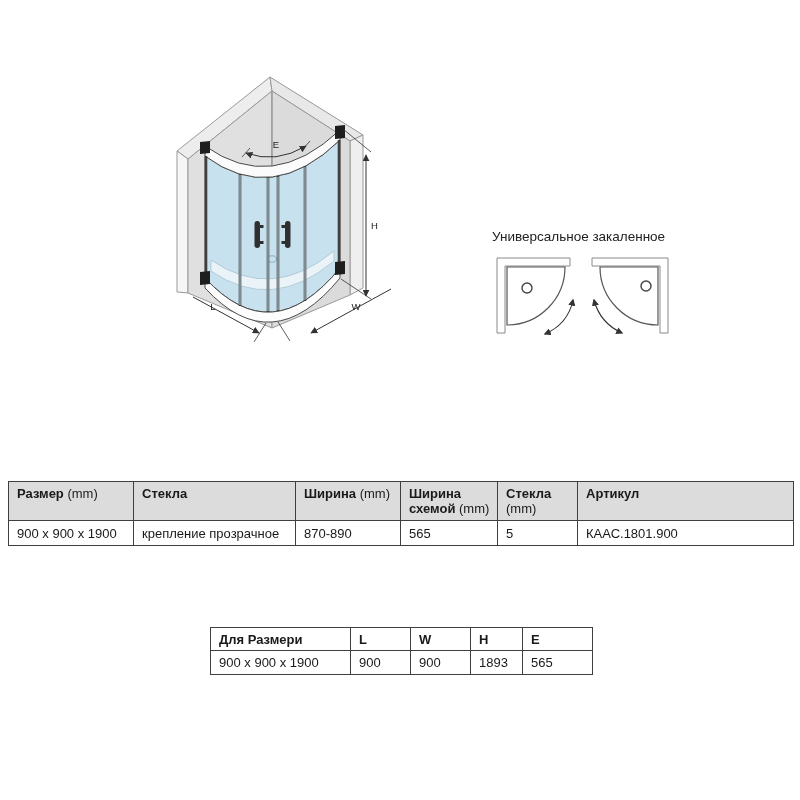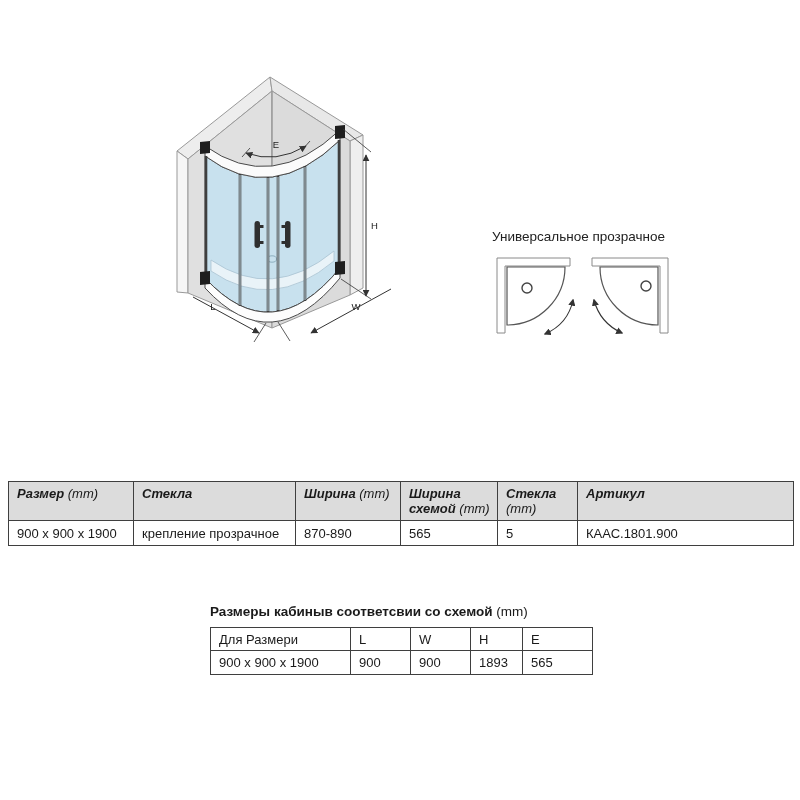--- a/index.html
+++ b/index.html
@@ -6,29 +6,29 @@
   .canvas{position:relative;width:800px;height:800px;background:#ffffff;overflow:hidden;
           font-family:"Liberation Sans",sans-serif;color:#1a1a1a;}
   svg{display:block;}
   .abs{position:absolute;}
   
   .mount-title{left:492px;top:229px;font-size:13.5px;color:#222;}
   
   table{border-collapse:collapse;table-layout:fixed;font-size:13px;}
   .spec{left:8px;top:481px;width:785px;}
   .spec th,.spec td{border:1px solid #3f3f3f;padding:4px 6px 4px 8px;text-align:left;}
-  .spec th{background:#dcdcdc;font-weight:bold;height:37px;vertical-align:top;box-sizing:border-box;font-style:italic;}
+  .spec th{background:#dcdcdc;font-weight:bold;height:37px;vertical-align:top;box-sizing:border-box;}
   .spec th .n{font-weight:normal;}
   .spec td{height:25px;box-sizing:border-box;background:#fff;font-weight:normal;}
   
   .dims-title{left:210px;top:604px;font-size:13.5px;font-weight:bold;}
   .dims-title .n{font-weight:normal;}
   .dims{left:210px;top:627px;width:382px;}
   .dims th,.dims td{border:1px solid #3f3f3f;padding:3px 6px 3px 8px;text-align:left;background:#fff;box-sizing:border-box;}
-  .dims th{font-weight:normal;height:23px;}
+  .dims th{font-weight:bold;height:23px;}
   .dims td{height:24px;font-weight:normal;}
 </style>
 </head>
 <body>
 
 <div class="canvas">
 
   <svg class="abs" style="left:150px;top:60px" width="260" height="300" viewBox="0 0 260 300">
     <defs>
       <marker id="ar" viewBox="0 0 10 10" refX="9" refY="5" markerWidth="7" markerHeight="7" orient="auto-start-reverse">
@@ -103,21 +103,21 @@
 
     <line x1="161" y1="273" x2="241" y2="229" stroke="#333" stroke-width="1" marker-start="url(#ar)"></line>
     <text x="206" y="250" font-size="9.5" text-anchor="middle" fill="#222">W</text>
 
     <g stroke="#333" stroke-width="0.8">
       <line x1="116" y1="263" x2="104" y2="282"></line>
       <line x1="128" y1="262" x2="140" y2="281"></line>
     </g>
   </svg>
 
-  <div class="abs mount-title">Универсальное прозрачное</div>
+  <div class="abs mount-title">Универсальное закаленное</div>
 
   <svg class="abs" style="left:488px;top:250px" width="200" height="95" viewBox="0 0 200 95">
     <defs>
       <marker id="ar2" viewBox="0 0 10 10" refX="8" refY="5" markerWidth="6.5" markerHeight="6.5" orient="auto-start-reverse">
         <path d="M0,0 L10,5 L0,10 Z" fill="#333"></path>
       </marker>
     </defs>
 
     <g>
       <path d="M9,8 L82,8 L82,16 L17,16 L17,83 L9,83 Z" fill="#ffffff" stroke="#8a8a8a" stroke-width="1"></path>
@@ -156,23 +156,20 @@
       <td>900 x 900 x 1900</td>
       <td>крепление прозрачное</td>
       <td>870-890</td>
       <td>565</td>
       <td>5</td>
       <td>КААС.1801.900</td>
     </tr>
   </tbody>
     </table>
 
-  <div class="abs dims-title">
-    <span>Размеры кабиныв соответсвии со схемой</span><span class="n"> (mm)</span>
-  </div>
 
   <table class="abs dims">
     <colgroup>
       <col style="width:140px">
         <col style="width:60px">
         <col style="width:60px">
       <col style="width:52px">
         <col style="width:70px">
     </colgroup>
     <tbody>

